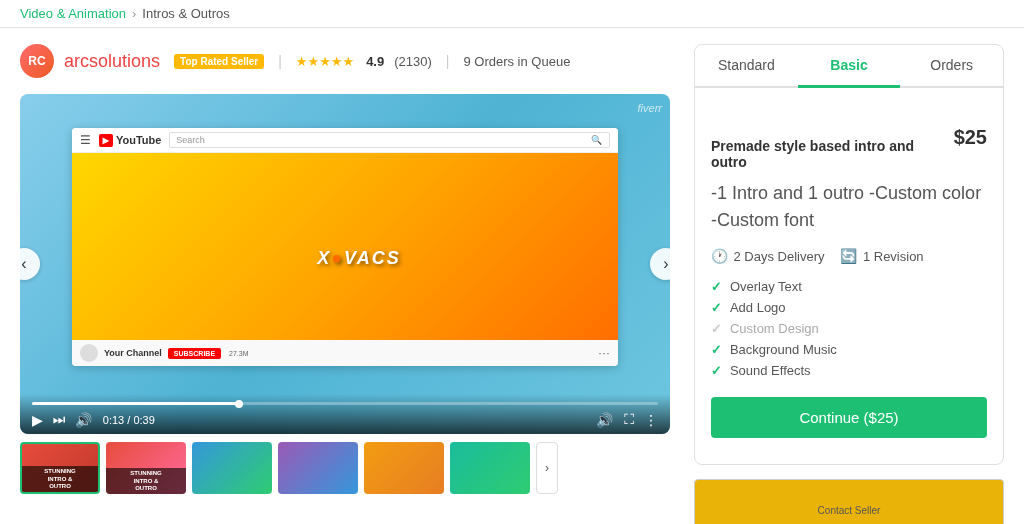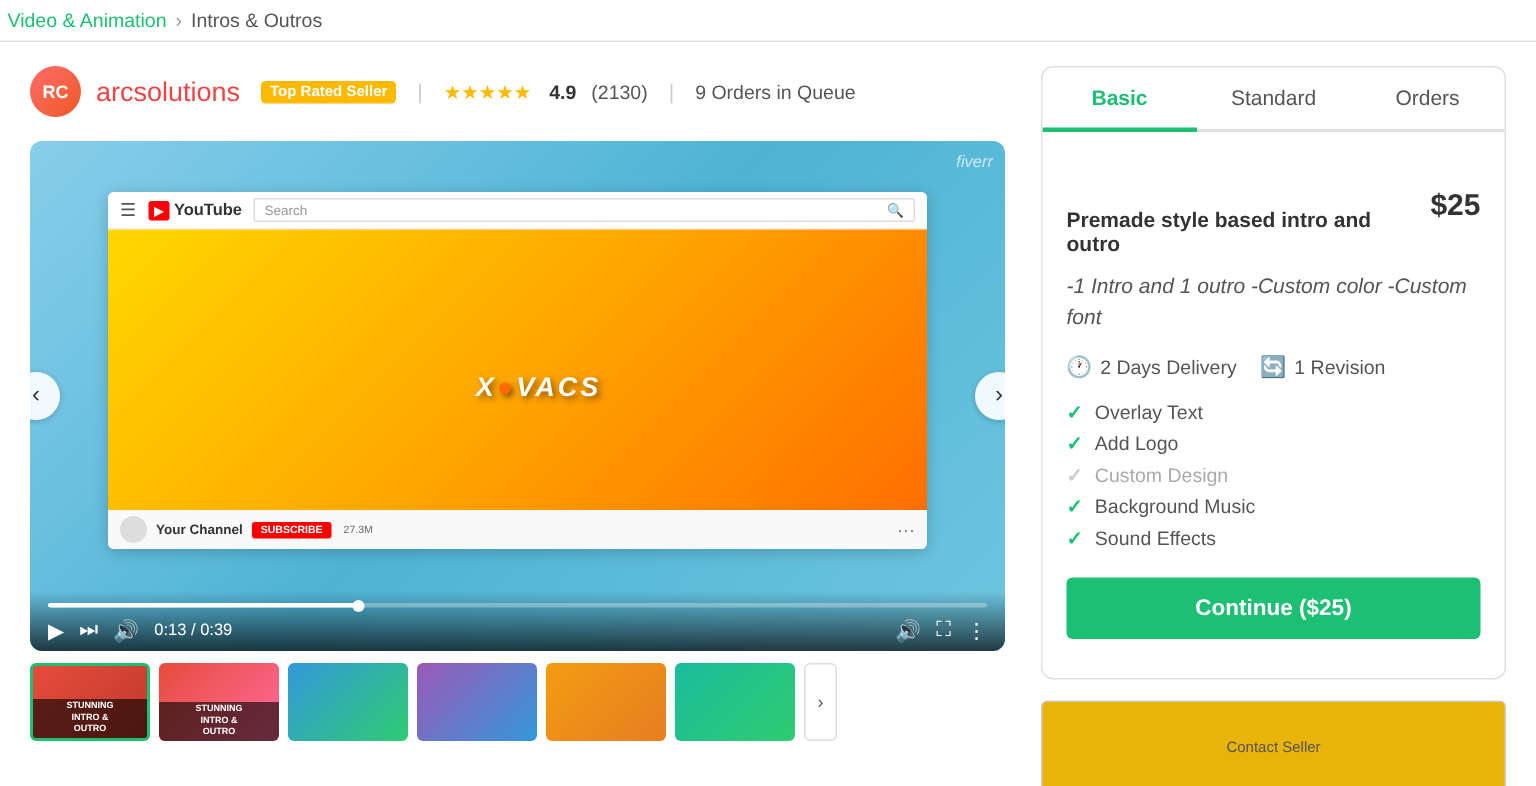--- a/index.html
+++ b/index.html
@@ -1,18 +1,18 @@
 <!DOCTYPE html>
 <html><head>
   <meta charset="utf-8">
   <style>
     * { box-sizing: border-box; margin: 0; padding: 0; }
     body { font-family: -apple-system, BlinkMacSystemFont, 'Segoe UI', sans-serif; font-size: 14px; background: #fff; color: #333; }
 
-    .top-bar { background: #fff; border-bottom: 1px solid #e0e0e0; padding: 6px 5px; display: flex; align-items: center; }
+    .top-bar { background: #fff; border-bottom: 1px solid #e0e0e0; padding: 6px 20px; display: flex; align-items: center; }
     .breadcrumb { display: flex; align-items: center; gap: 6px; font-size: 13px; }
     .breadcrumb-link { color: #1dbf73; text-decoration: none; }
     .breadcrumb-sep { color: #999; }
     .breadcrumb-current { color: #555; }
 
     .main-layout { display: flex; gap: 24px; padding: 16px 20px; max-width: 1024px; }
     .left-col { flex: 1; min-width: 0; }
     .right-col { width: 310px; flex-shrink: 0; }
 
     .gig-title { font-size: 22px; font-weight: 600; color: #222; margin-bottom: 14px; line-height: 1.3; }
@@ -81,33 +81,33 @@
     
     .pricing-card { border: 1px solid #e0e0e0; border-radius: 8px; overflow: hidden; }
     .tabs-row { display: flex; border-bottom: 2px solid #e0e0e0; }
     .tab { flex: 1; padding: 12px 8px; text-align: center; font-size: 14px; font-weight: 500; cursor: pointer; color: #555; border-bottom: 3px solid transparent; margin-bottom: -2px; }
     .tab.active { color: #1dbf73; border-bottom-color: #1dbf73; font-weight: 600; }
 
     .pricing-content { padding: 16px; }
     .price-row { display: flex; align-items: center; justify-content: space-between; margin-bottom: 10px; }
     .package-title { font-weight: 600; font-size: 14px; color: #333; margin-top: 34px; }
     .package-price { font-size: 20px; font-weight: 700; color: #333; }
-    .package-desc { font-size: 14px; color: #555; margin-bottom: 14px; line-height: 1.5; font-style: italic; }
+    .package-desc { font-size: 18px; color: #555; margin-bottom: 14px; line-height: 1.5; }
     .delivery-row { display: flex; align-items: center; gap: 16px; margin-bottom: 12px; }
     .delivery-item { display: flex; align-items: center; gap: 5px; font-size: 13px; color: #555; }
     .clock-icon { font-size: 14px; }
     .revision-icon { font-size: 14px; }
     .features-list { margin-bottom: 16px; }
     .feature-item { display: flex; align-items: center; gap: 8px; padding: 3px 0; font-size: 13px; }
     .feature-check { color: #1dbf73; font-size: 13px; font-weight: 700; }
     .feature-check.disabled { color: #ccc; }
     .feature-label { color: #555; }
     .feature-label.disabled { color: #aaa; }
 
-    .continue-btn { width: 100%; background: #1dbf73; color: #fff; border: none; border-radius: 4px; padding: 12px; font-size: 15px; font-weight: 700; cursor: pointer; margin-bottom: 10px; }
+    .continue-btn { width: 100%; background: #1dbf73; color: #fff; border: none; border-radius: 4px; padding: 12px; font-size: 15px; font-weight: 400; cursor: pointer; margin-bottom: 10px; }
     .compare-link { display: block; text-align: center; color: #1dbf73; font-size: 13px; text-decoration: none; cursor: pointer; margin-bottom: 14px; }
     .contact-btn { width: 100%; background: #eab308; color: #555; border: 1px solid #ccc; border-radius: 4px; padding: 25px; font-size: 10px; font-weight: 500; cursor: pointer; margin: 14px 0 0; }
 
     .video-wrapper { position: relative; }
   </style>
 </head>
 <body>
 
 <div class="top-bar">
   <div class="breadcrumb">
@@ -206,22 +206,22 @@
         <div class="thumb thumb-gradient-6"></div>
         <div class="thumb-nav">›</div>
       </div>
     </div>
   </div>
 
   <div class="right-col">
     <div class="pricing-card">
 
       <div class="tabs-row">
+        <div class="tab">Standard</div>
         <div class="tab active">Basic</div>
-        <div class="tab">Standard</div>
         <div class="tab">Orders</div>
       </div>
 
       <div class="pricing-content">
         <div class="price-row">
           <span class="package-title">Premade style based intro and outro</span>
           <span class="package-price">$25</span>
         </div>
         <p class="package-desc">-1 Intro and 1 outro -Custom color -Custom font</p>
 

